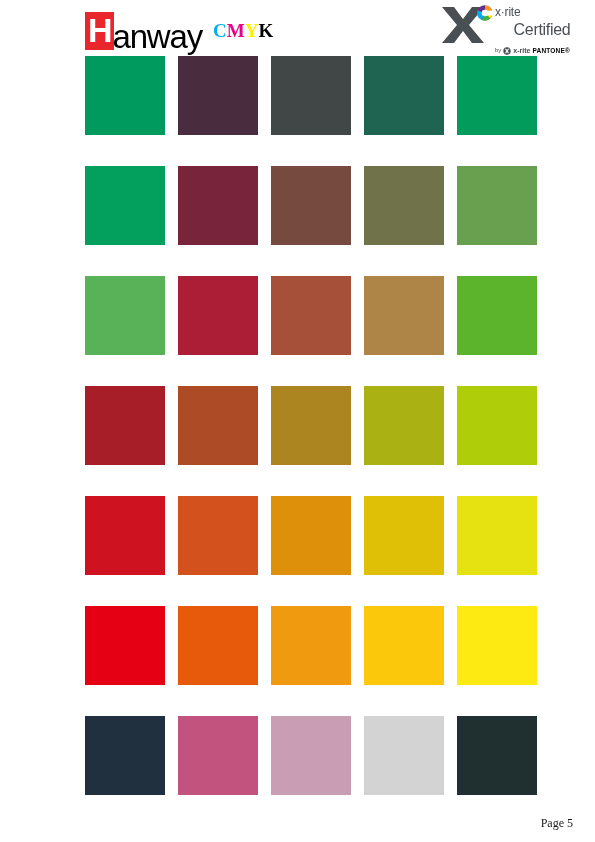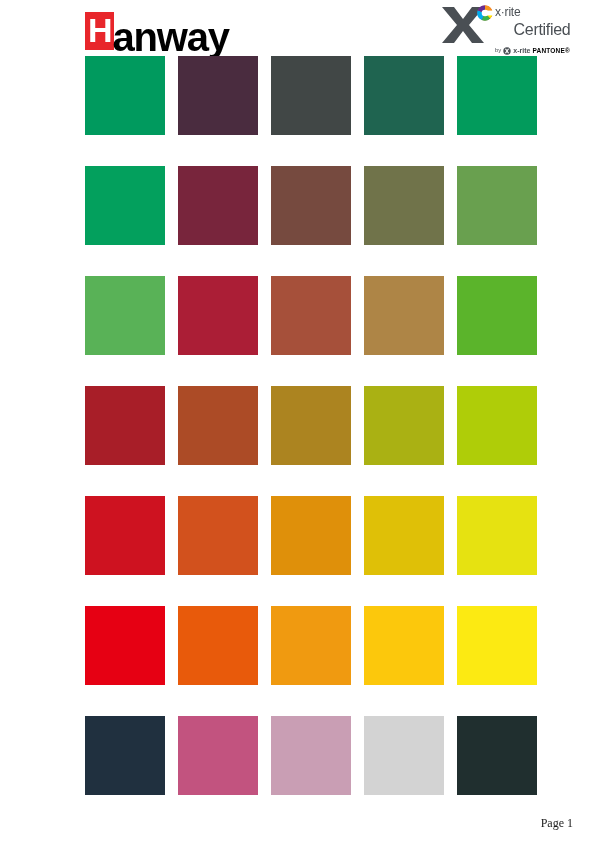--- a/index.html
+++ b/index.html
@@ -37,22 +37,22 @@
     font-family: "Liberation Sans", sans-serif;
     font-weight: bold;
     font-size: 34px;
     line-height: 34px;
     padding: 1px 2px 3px 3px;
     letter-spacing: -1px;
   }
   .brand-rest {
     color: #000000;
     font-family: "Liberation Sans", sans-serif;
-    font-weight: bold;
-    font-size: 40px;
+    font-weight: normal;
+    font-size: 33px;
     line-height: 34px;
     letter-spacing: -1.2px;
     margin-left: -1px;
     margin-top: 12px;
   }
   .cmyk {
     margin-left: 11px;
     font-family: "Liberation Serif", serif;
     font-weight: bold;
     font-size: 19px;
@@ -160,20 +160,23 @@
   }
 </style>
 </head>
 <body>
 
 <div class="header">
 
   <div class="brand">
     <span class="brand-h" style="background-color: rgb(232, 38, 43); color: rgb(255, 255, 255);">H</span>
     <span class="brand-rest" style="color: rgb(0, 0, 0);">anway</span>
+    <span class="cmyk">
+      <span style="color:#00AEEF">C</span><span style="color:#EC008C">M</span><span style="color:#FFF200">Y</span><span style="color:#000000">K</span>
+    </span>
   </div>
 
   <div class="xrite">
     <div class="xrite-mark">
       <svg width="52" height="42" viewBox="0 0 52 42" xmlns="http://www.w3.org/2000/svg">
         <polygon points="1,4 13,4 22,16 31,4 43,4 28,22 43,40 31,40 22,28 13,40 1,40 16,22" fill="#4A4F54"></polygon>
         <g transform="translate(36,2)">
           <circle cx="8" cy="8" r="7.6" fill="#E41E26"></circle>
           <path d="M8 8 L8 0.4 A7.6 7.6 0 0 1 15.2 5.6 Z" fill="#F7941E"></path>
           <path d="M8 8 L15.2 5.6 A7.6 7.6 0 0 1 13.1 13.4 Z" fill="#FFF200"></path>
@@ -258,14 +261,14 @@
     <div class="swatch" style="left: 0px; background-color: rgb(32, 48, 63);"></div>
     <div class="swatch" style="left: 93px; background-color: rgb(194, 83, 127);"></div>
     <div class="swatch" style="left: 186px; background-color: rgb(201, 158, 180);"></div>
     <div class="swatch" style="left: 279px; background-color: rgb(211, 211, 211);"></div>
     <div class="swatch" style="left: 372px; background-color: rgb(32, 47, 47);"></div>
   </div>
 
 </div>
 
 <div class="footer">
-  <div class="page-number">Page 1</div>
+  <div class="page-number">Page 5</div>
 </div>
 
 </body></html>

